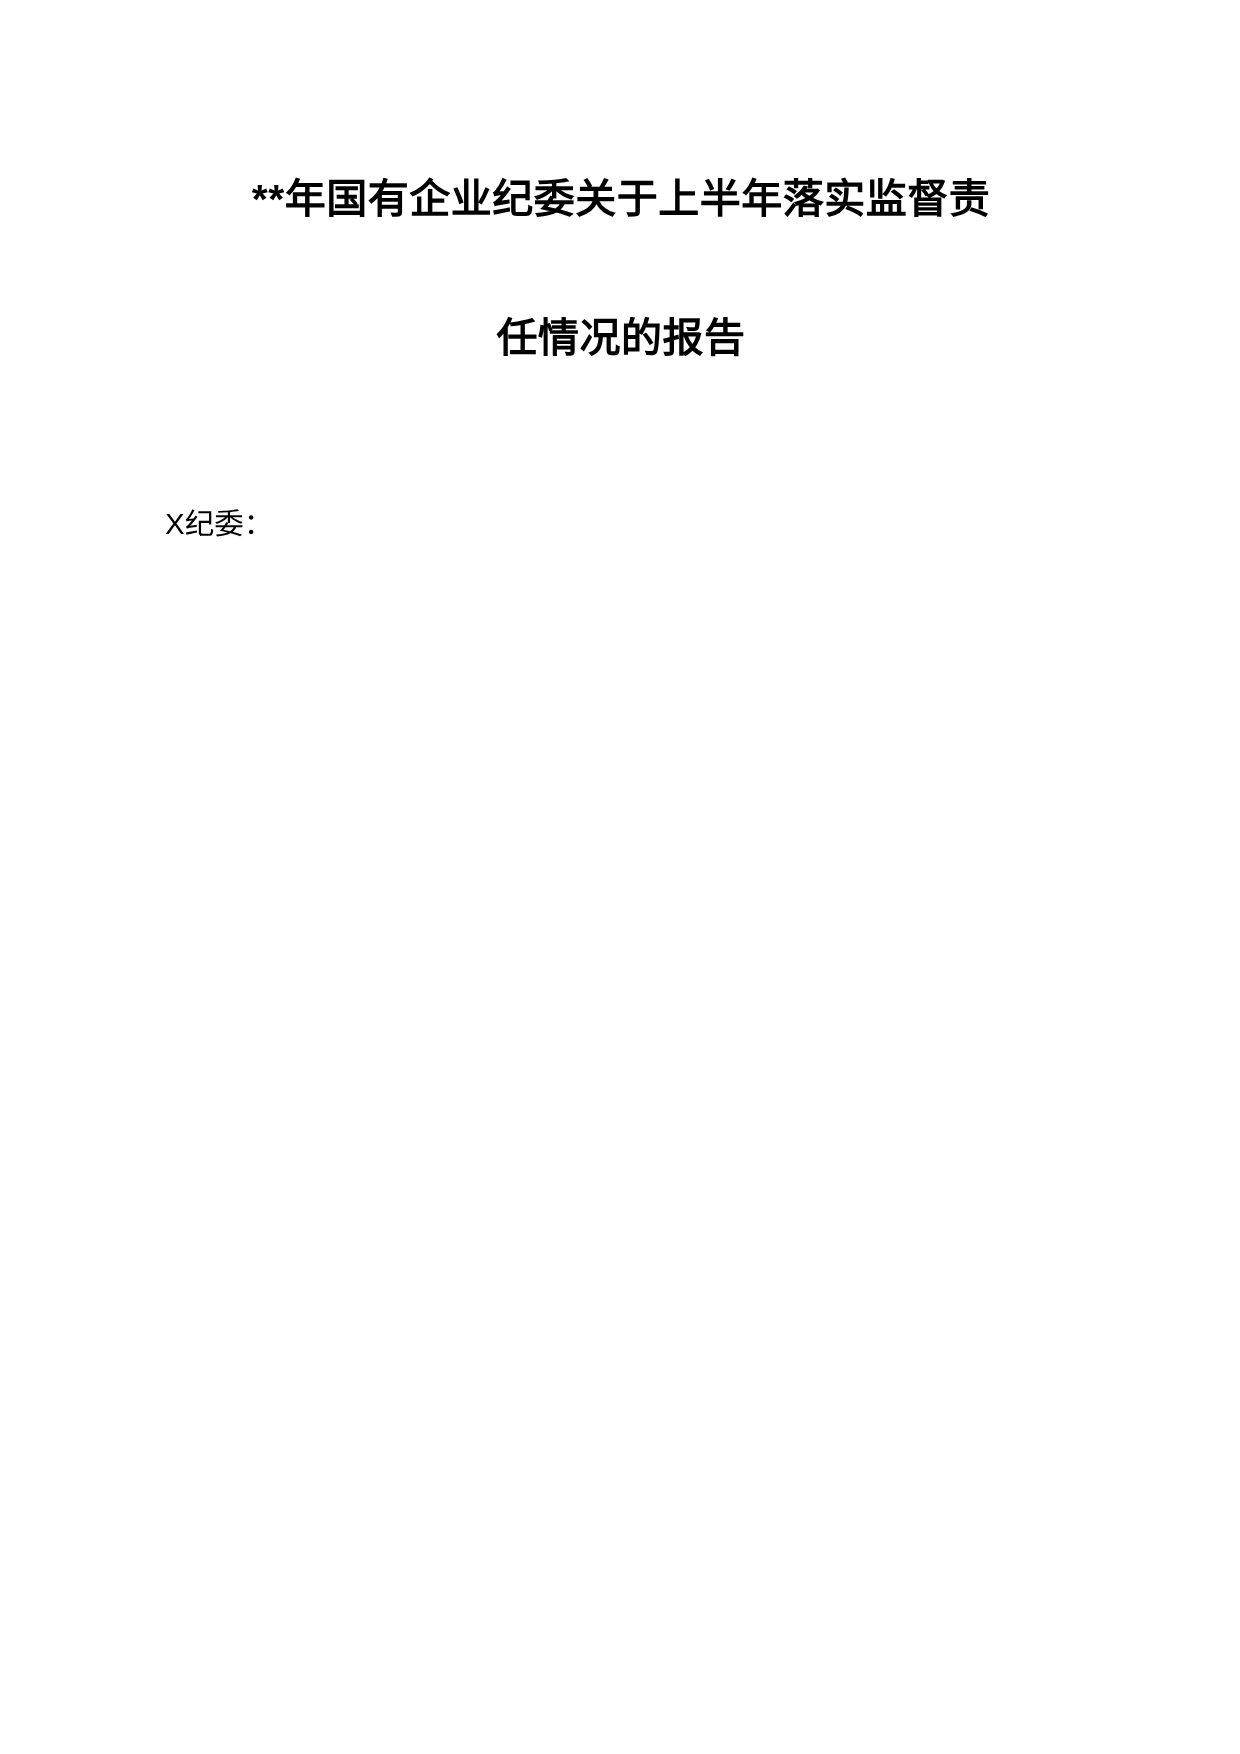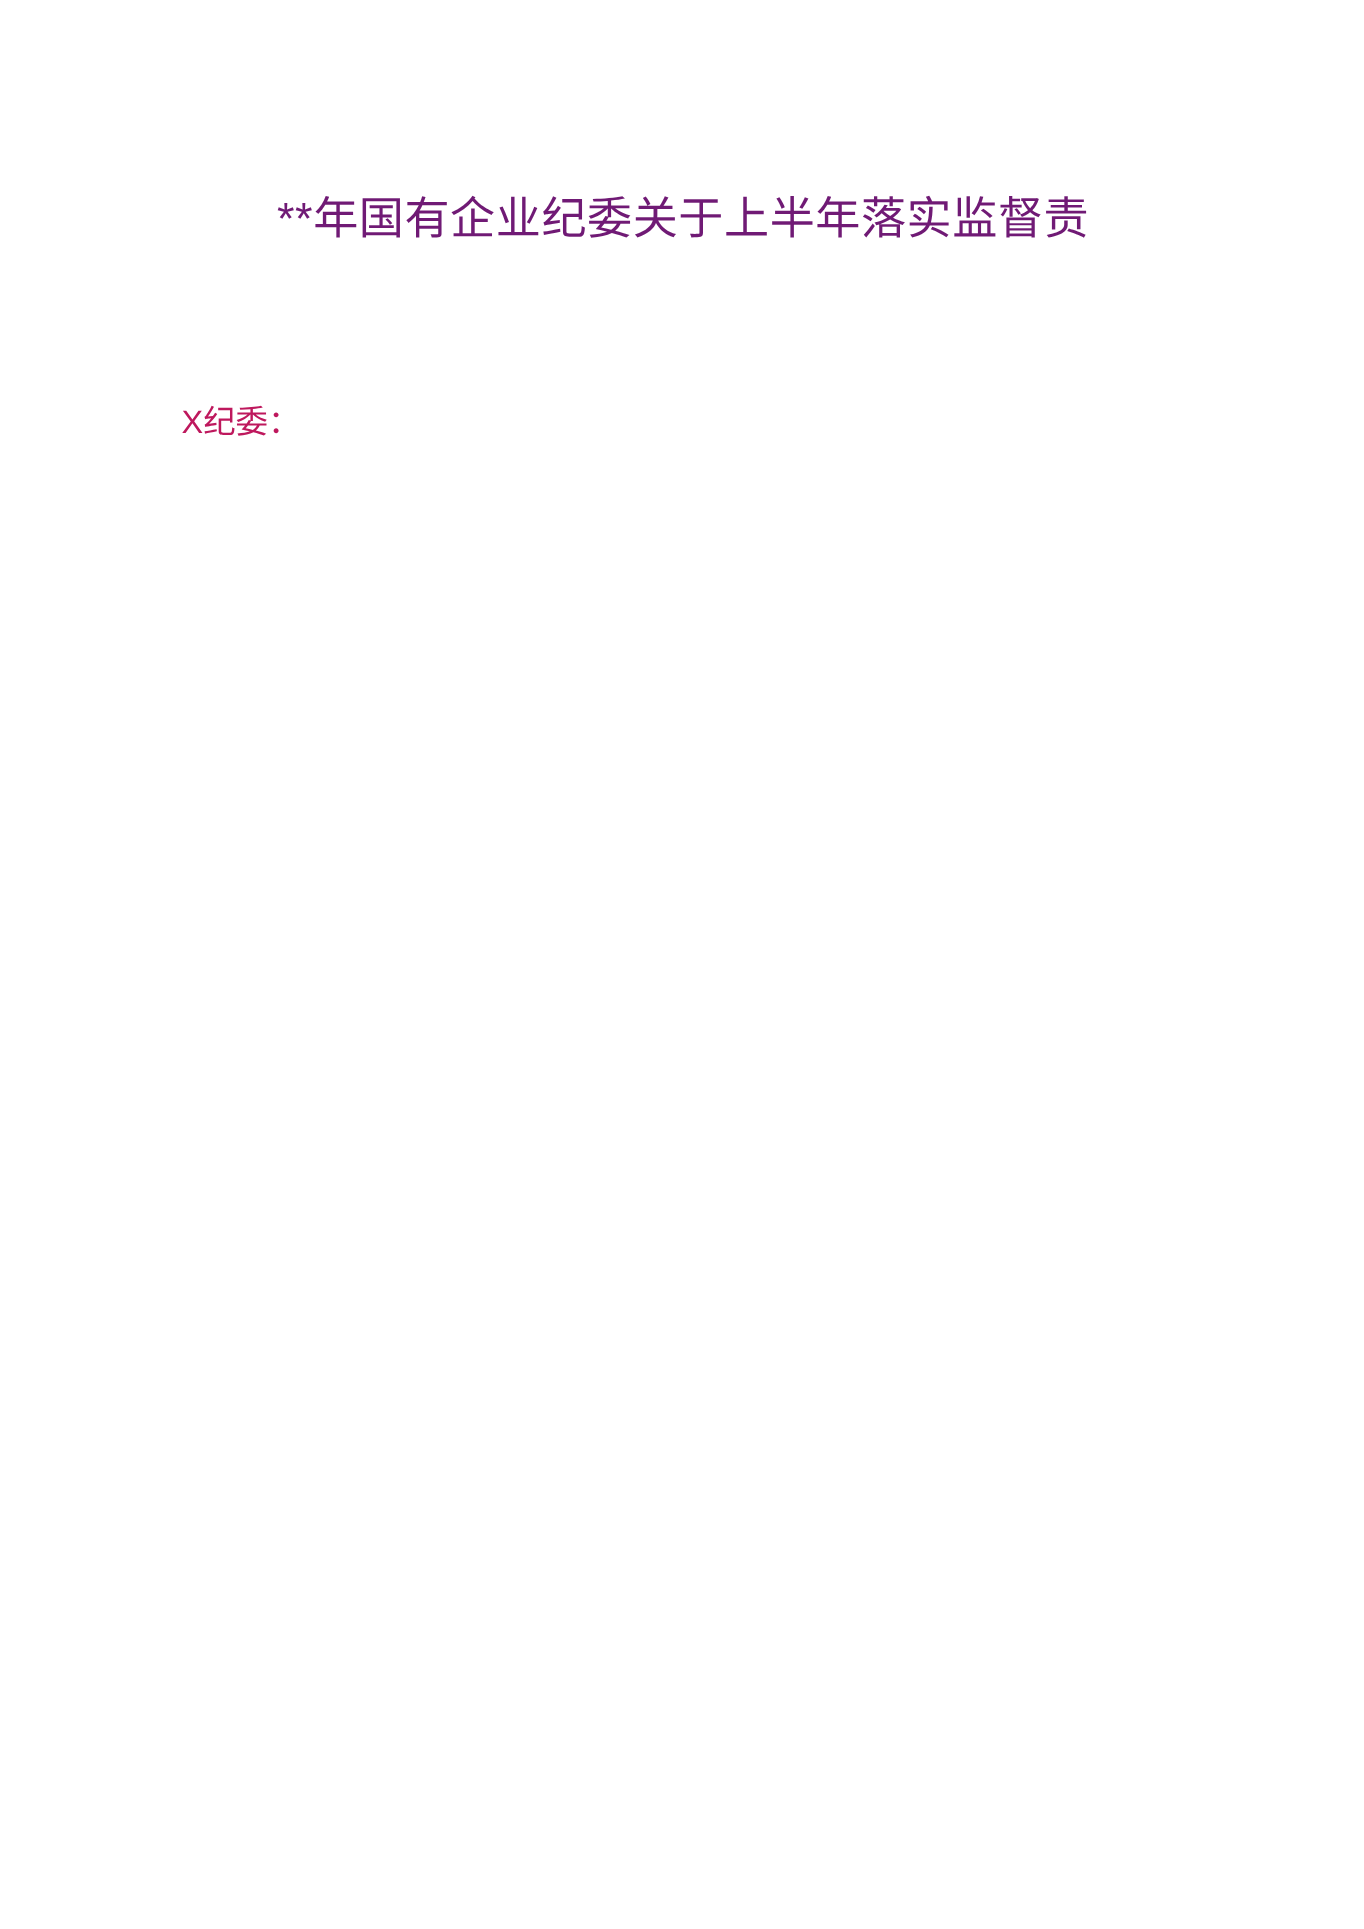--- a/index.html
+++ b/index.html
@@ -27,25 +27,25 @@
   .content {
     position: absolute;
     left: 165px;
     top: 0;
     width: 912px;
   }
   .doc-title {
     margin: 0;
     padding: 0;
     font-size: 41px;
-    font-weight: 400;
+    font-weight: 700;
     line-height: 139px;
     text-align: center;
     letter-spacing: 0.5px;
-    color: #701a75;
+    color: #000000;
   }
   .title-block {
     padding-top: 130px;
   }
   .title-line {
     display: block;
     white-space: nowrap;
   }
   .title-line-2 {
     margin-top: 0;
@@ -54,39 +54,40 @@
     padding-top: 88px;
   }
   p.para {
     margin: 0 0 0 0;
     padding: 0;
     font-size: 29.5px;
     line-height: 55.5px;
     text-align: justify;
     text-justify: inter-ideograph;
     letter-spacing: 0px;
-    color: #be185d;
+    color: #000000;
     font-weight: 400;
   }
   p.para.indent {
     text-indent: 29px;
   }
   p.para.nowrap-short {
     text-align: left;
   }
 </style>
 </head>
 <body>
 
 <div class="page">
   <div class="content">
 
     <div class="title-block">
       <h1 class="doc-title">
           <span class="title-line title-line-1">**年国有企业纪委关于上半年落实监督责</span>
+          <span class="title-line title-line-2">任情况的报告</span>
         </h1>
     </div>
 
     <div class="body-block">
 
       <p class="para nowrap-short">X纪委：</p>
 
 
 
 

